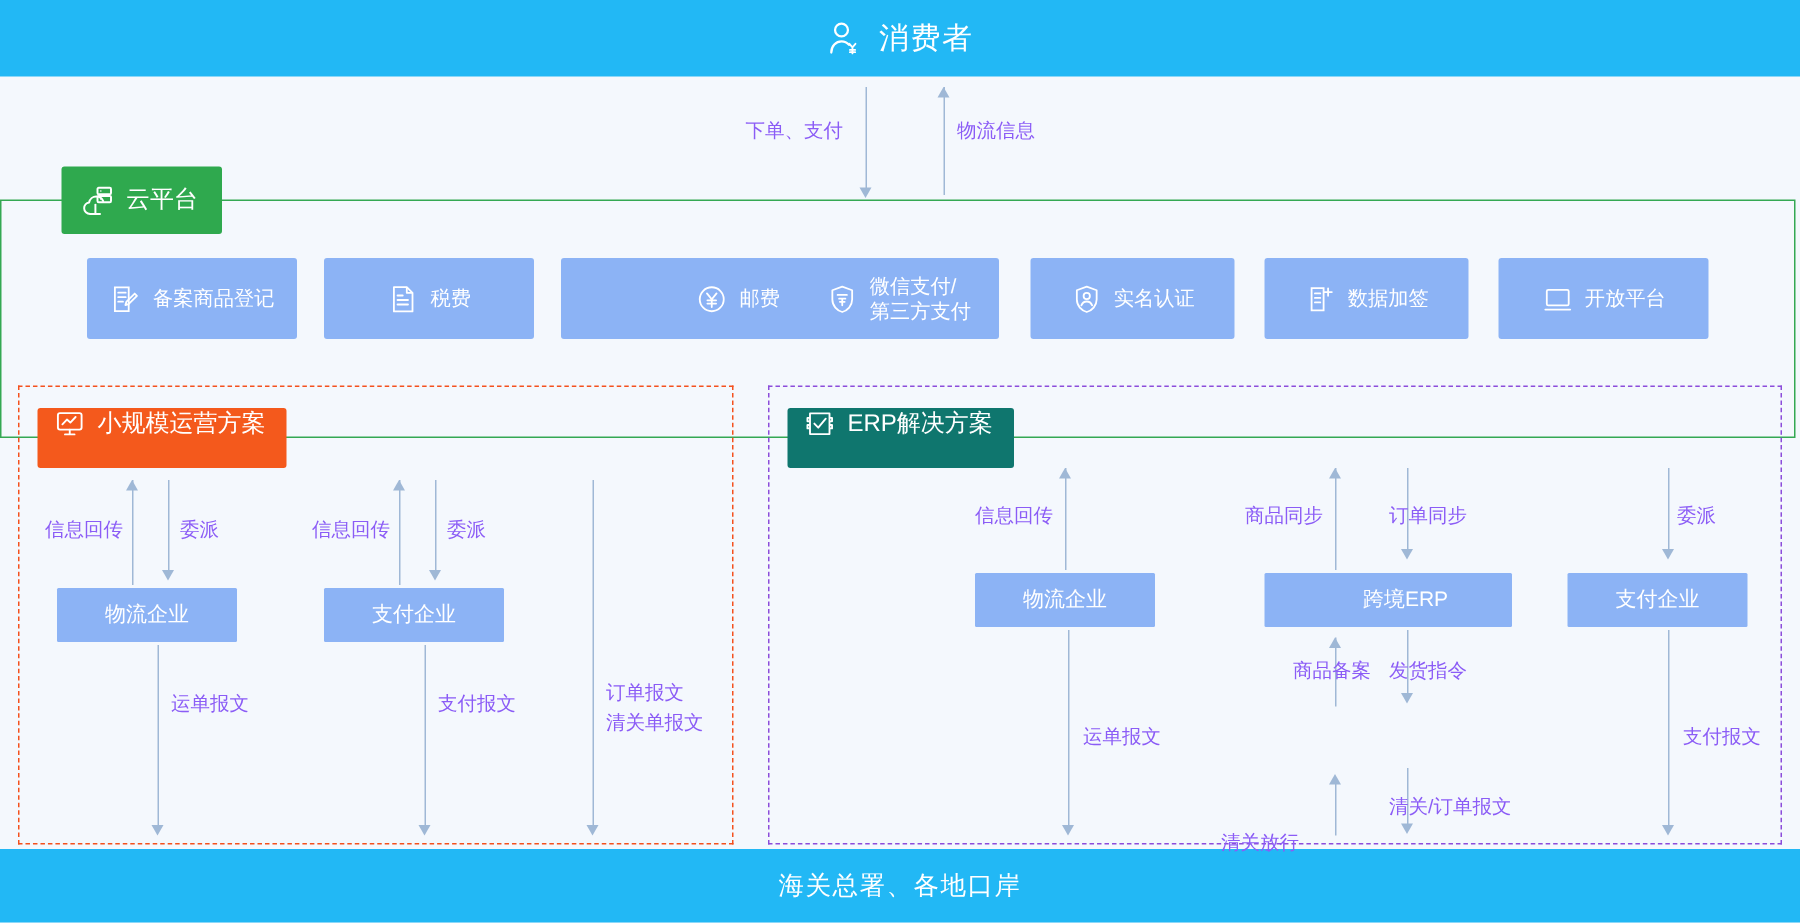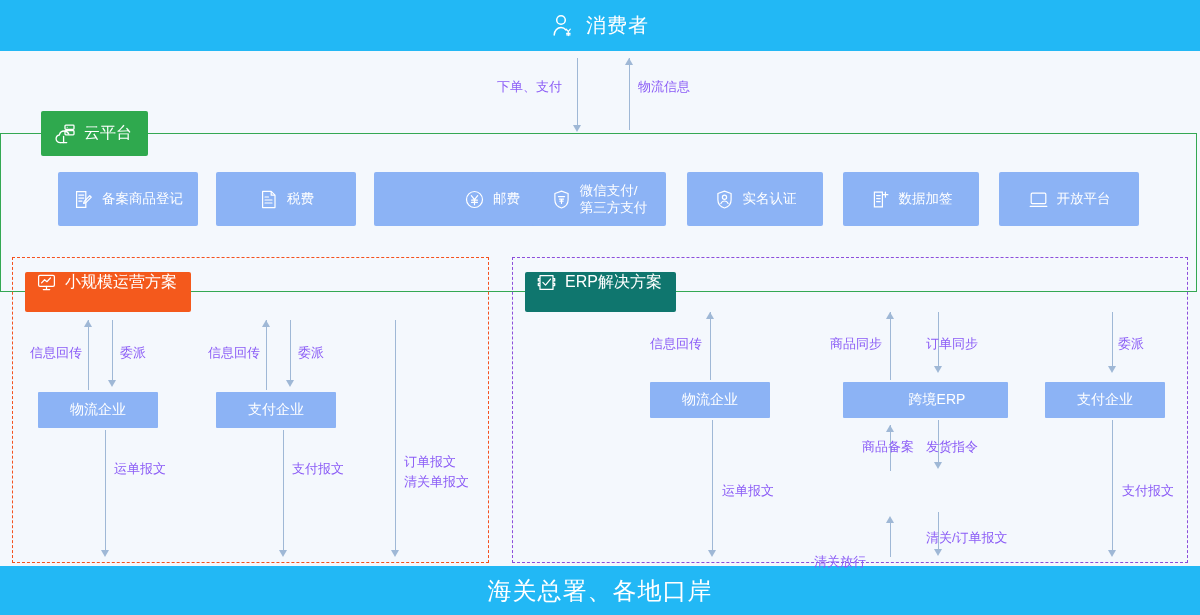--- a/index.html
+++ b/index.html
@@ -13,21 +13,21 @@
 
   
   .bar{
     position:absolute;left:0;width:1200px;
     background:#22b8f5;
     display:flex;align-items:center;justify-content:center;
     color:#fff;
   }
   .bar-top{top:0;height:51px;}
   .bar-bottom{top:566px;height:49px;}
-  .bar-label{font-size:24px;letter-spacing:1px;}
+  .bar-label{font-size:17px;letter-spacing:1px;}
   .bar-top .bar-label{font-size:20px;}
   .bar-icon{width:26px;height:26px;margin-right:9px;display:inline-block;}
 
   
   .green-box{
     position:absolute;left:0;top:133px;width:1197px;height:159px;
     border:1.5px solid #34a853;box-sizing:border-box;
     background:transparent;
   }
   .green-badge{

